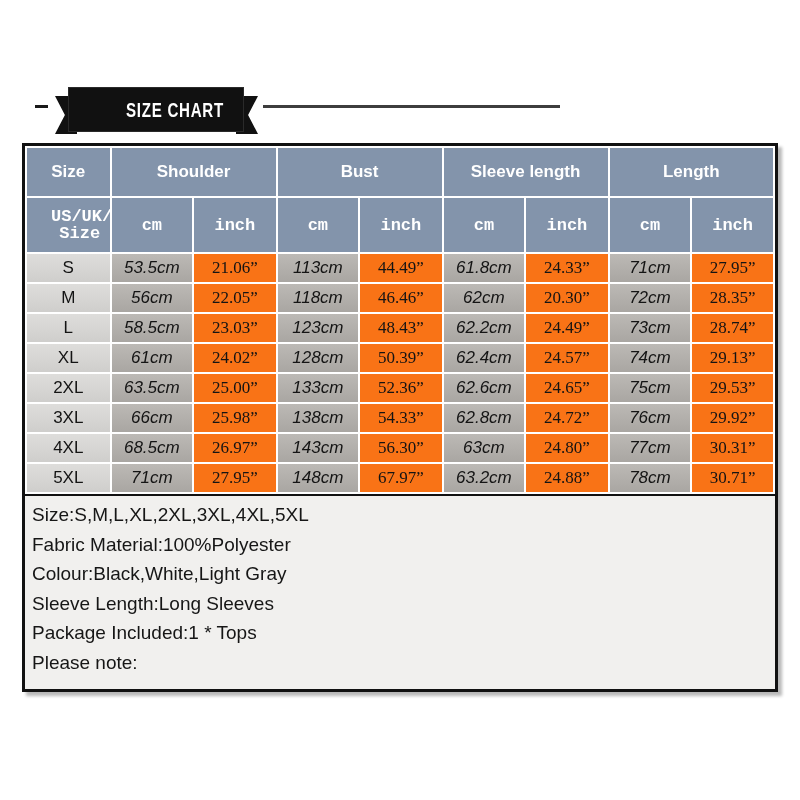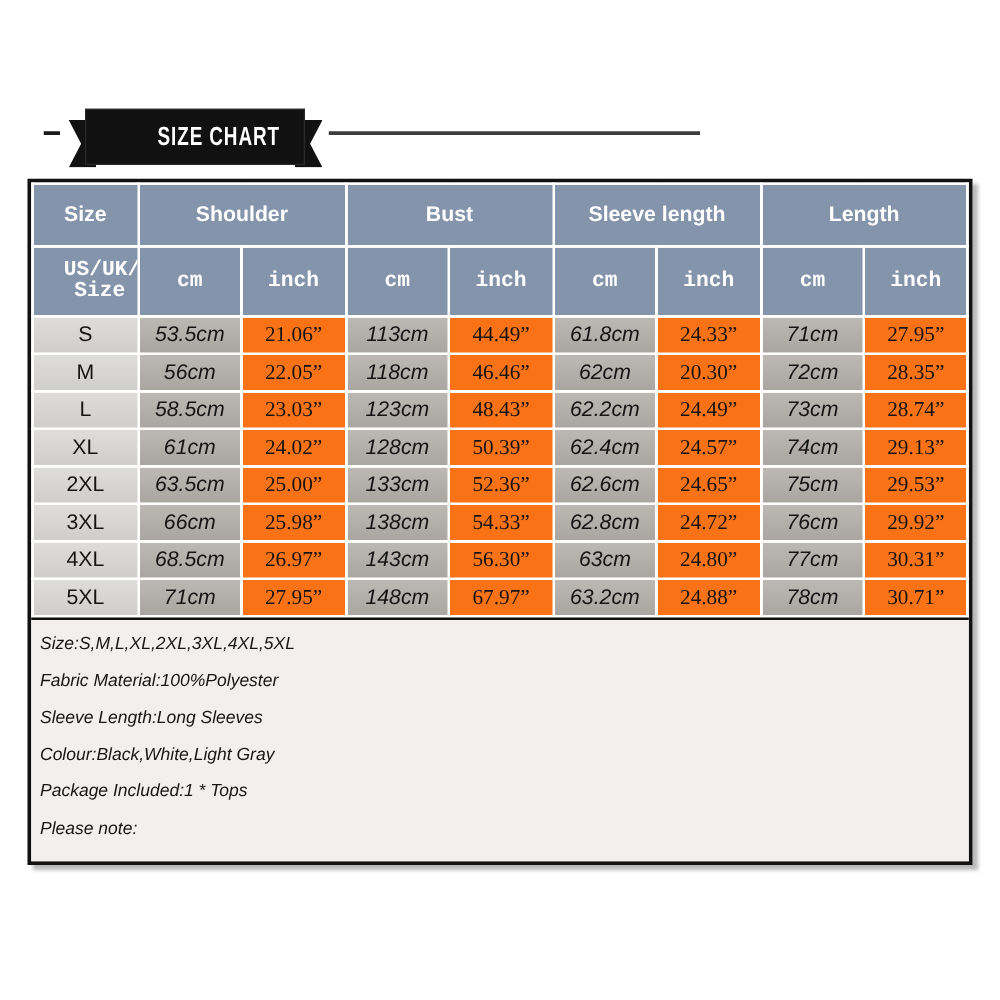--- a/index.html
+++ b/index.html
@@ -63,21 +63,21 @@
   tbody td{height:26px;font-size:17px;color:#141414;}
   td.col-size{background:linear-gradient(#dedddb,#cfcecc);}
   td.col-cm{background:linear-gradient(#bcb9b5,#a9a6a2);font-style:italic;}
   td.col-inch{background:#f97316;font-family:Liberation Serif, serif;}
 
   .notes{
     border-top:2px solid #111111;background:#f1f0ee;
     padding:4px 0 12px 7px;
   }
   .notes div{
-    font-size:14px;line-height:29.5px;color:#161616;white-space:nowrap;font-style:italic;
+    font-size:19px;line-height:29.5px;color:#161616;white-space:nowrap;
   }
 </style>
 </head>
 <body>
 
 <div class="banner-dash"></div>
 <div class="ribbon-tail left"></div>
 <div class="ribbon-tail right"></div>
 <div class="ribbon-body">
   <span>SIZE CHART</span>
@@ -208,18 +208,18 @@
           <td class="col-inch">24.88”</td>
           <td class="col-cm">78cm</td>
           <td class="col-inch">30.71”</td>
         </tr>
       </tbody>
   </table>
 
   <div class="notes">
       <div>Size:S,M,L,XL,2XL,3XL,4XL,5XL</div>
       <div>Fabric Material:100%Polyester</div>
+      <div>Colour:Black,White,Light Gray</div>
       <div>Sleeve Length:Long Sleeves</div>
-      <div>Colour:Black,White,Light Gray</div>
       <div>Package Included:1 * Tops</div>
       <div>Please note:</div>
     </div>
 </div>
 
 </body></html>

